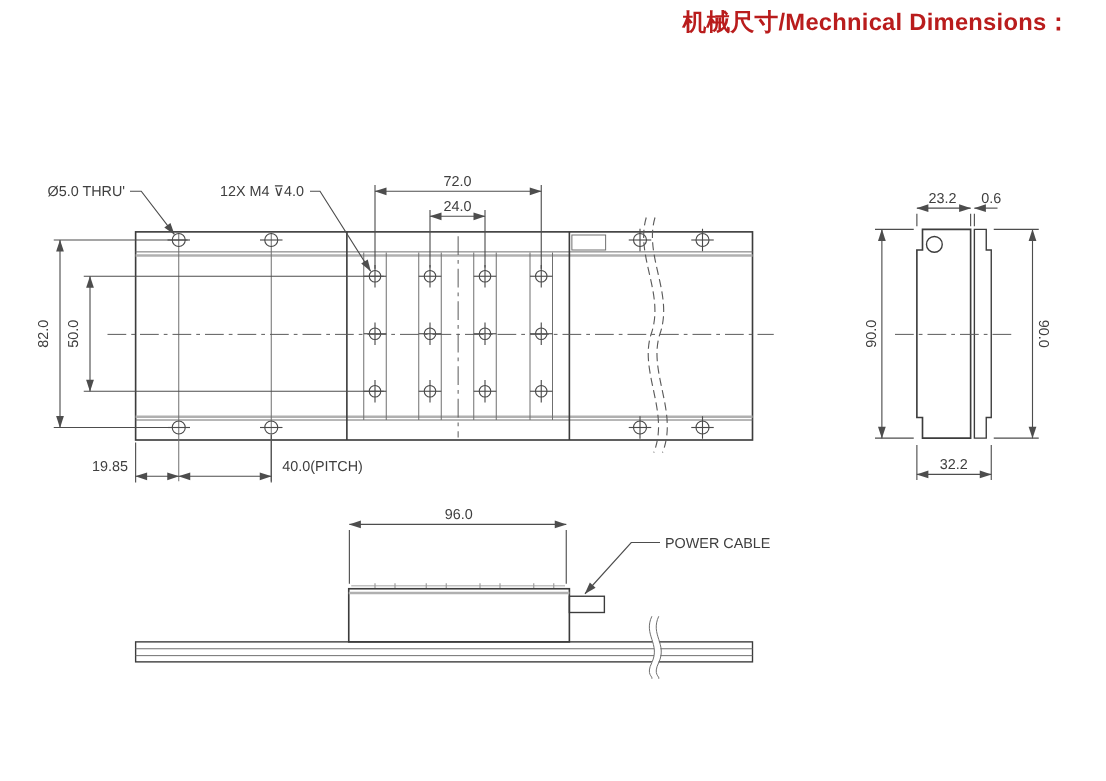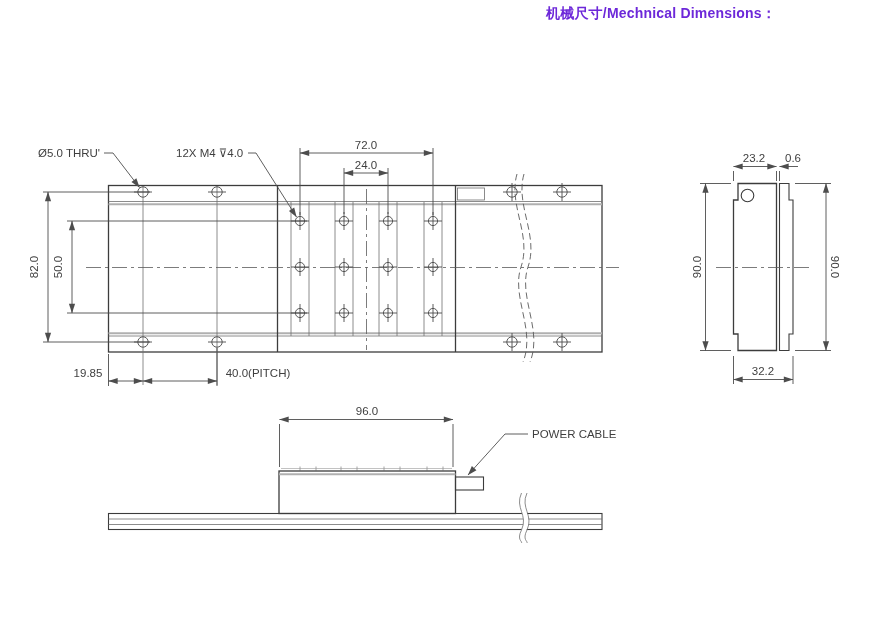--- a/index.html
+++ b/index.html
@@ -1,19 +1,19 @@
 <!DOCTYPE html>
 <html><head>
 <meta charset="utf-8">
 <style>
   html,body{margin:0;padding:0;background:#ffffff;}
   .page{position:relative;width:885px;height:625px;background:#ffffff;overflow:hidden;
         font-family:"Liberation Sans",sans-serif;}
-  .title{position:absolute;left:546px;top:5px;font-size:14px;font-weight:bold;
-         color:#6d28d9;letter-spacing:0.2px;white-space:nowrap;}
+  .title{position:absolute;left:546px;top:5px;font-size:19px;font-weight:bold;
+         color:#b91c1c;letter-spacing:0.2px;white-space:nowrap;}
   svg{position:absolute;left:0;top:0;}
   svg text{font-family:"Liberation Sans",sans-serif;font-size:11.5px;fill:#3f3f3f;}
   .ln{stroke:#3c3c3c;stroke-width:1.3;fill:none;}
   .md{stroke:#3c3c3c;stroke-width:1.1;fill:none;}
   .tn{stroke:#6f6f6f;stroke-width:0.8;fill:none;}
   .gy{stroke:#b0b0b0;stroke-width:2;fill:none;}
   .gy2{stroke:#c2c2c2;stroke-width:1.2;fill:none;}
   .dim{stroke:#4d4d4d;stroke-width:0.9;fill:none;}
   .cl{stroke:#5a5a5a;stroke-width:0.8;fill:none;stroke-dasharray:15 4 3 4;}
   .brk{stroke:#5a5a5a;stroke-width:0.9;fill:none;stroke-dasharray:6.5 3.5;}

